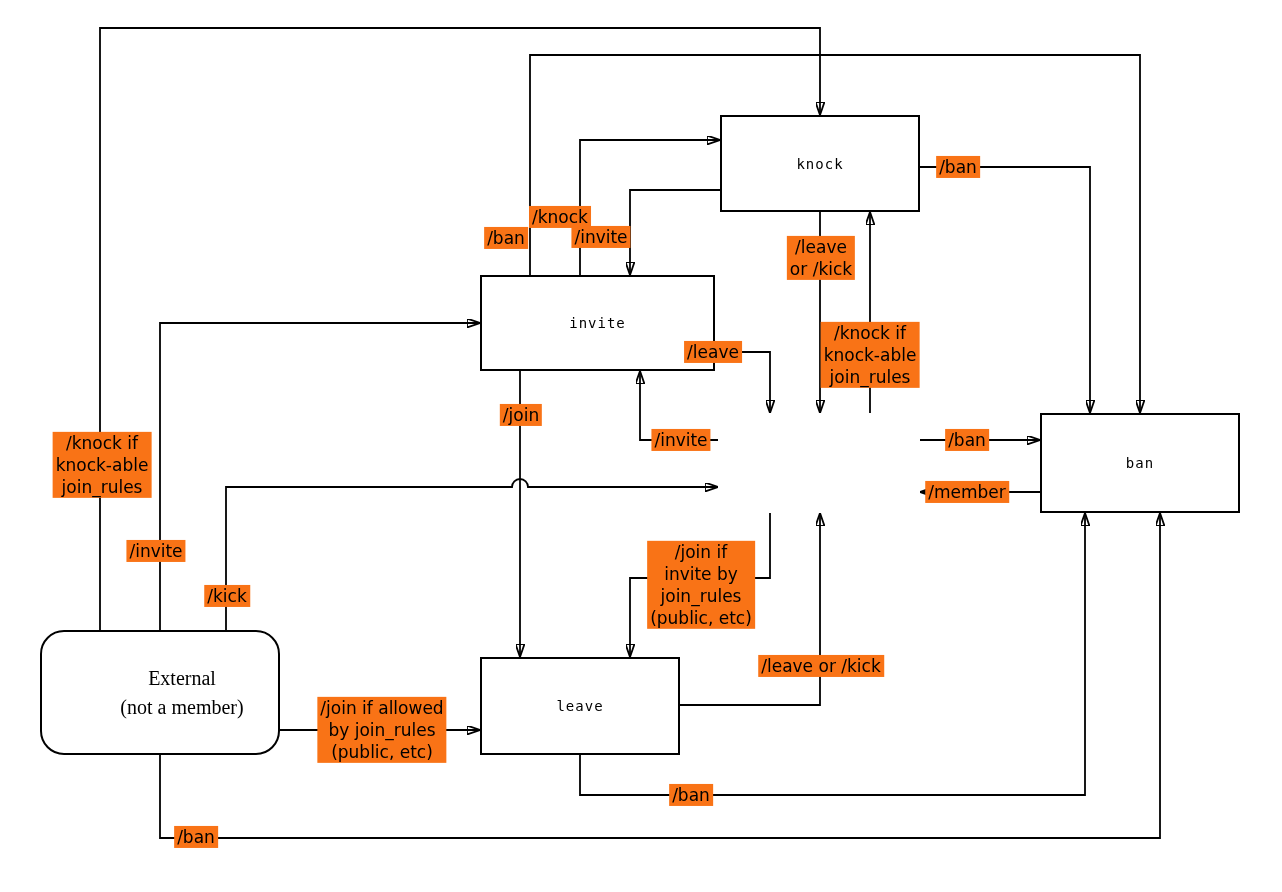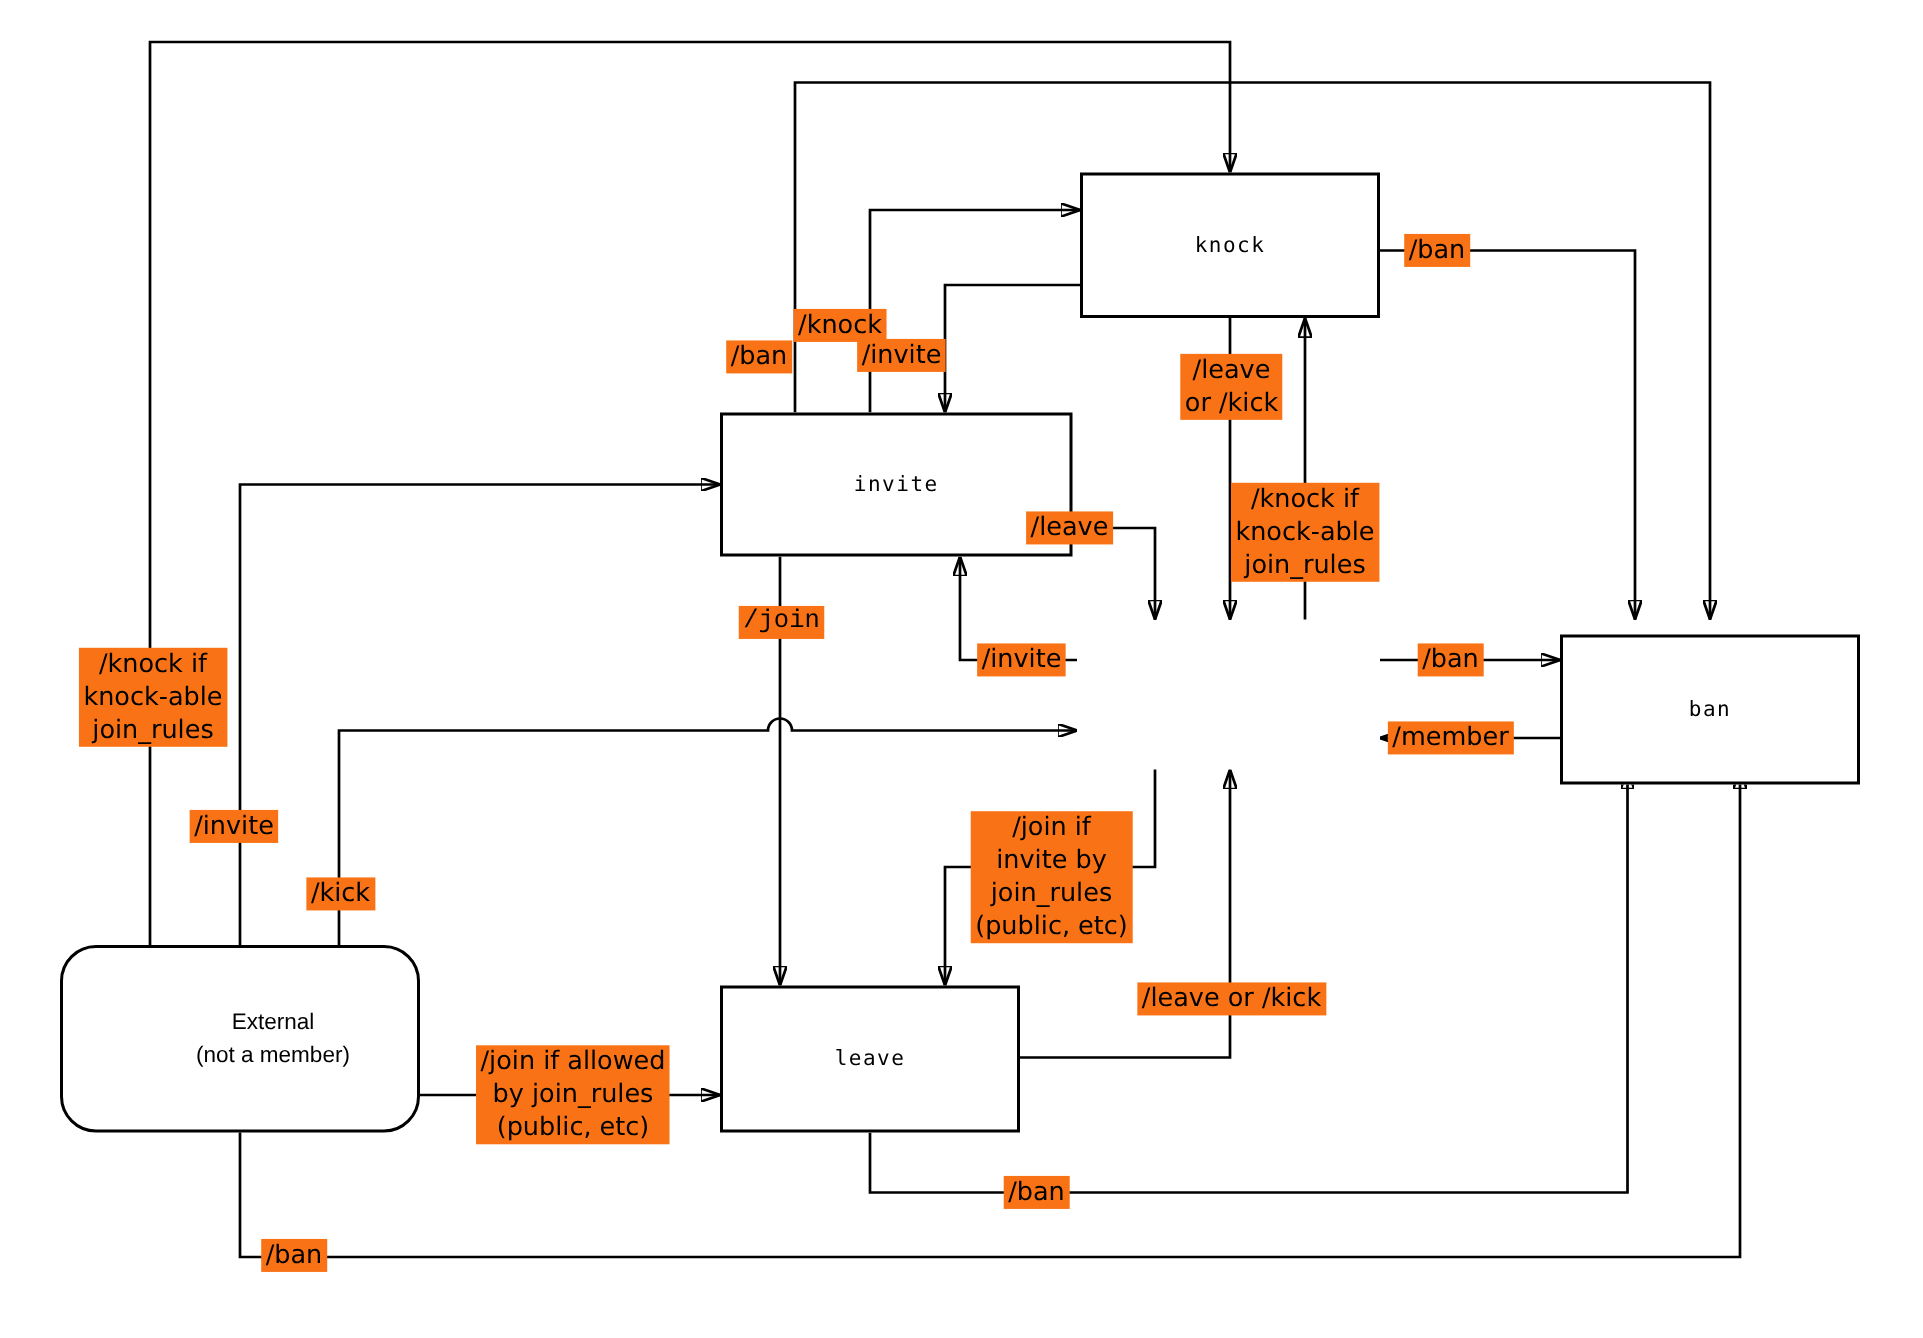--- a/index.html
+++ b/index.html
@@ -34,22 +34,22 @@
     align-items: center;
     justify-content: center;
     text-align: center;
     font-family: "DejaVu Sans Mono", "Liberation Mono", monospace;
     font-size: 14px;
     letter-spacing: 1px;
     white-space: pre-line;
   }
   .node.rounded {
     border-radius: 24px;
-    font-family: Liberation Sans, sans-serif;
-    font-size: 15px;
+    font-family: Liberation Serif, serif;
+    font-size: 20px;
     letter-spacing: 0;
     line-height: 1.45;
     padding-left: 44px;
   }
   .edge-label {
     position: absolute;
     z-index: 3;
     transform: translate(-50%, -50%);
     background: #f97316;
     font-size: 17px;
@@ -108,21 +108,21 @@
     <path d="M580,755 L580,795 L1085,795 L1085,513" marker-end="url(#arrow)"></path>
 
     <path d="M1040,492 L920,492" marker-end="url(#arrow)"></path>
   </svg>
 
   <div class="node" style="left:720px; top:115px; width:200px; height:97px;">knock</div>
 
   <div class="node" style="left:480px; top:275px; width:235px; height:96px;">invite</div>
 
 
-  <div class="node" style="left:1040px; top:413px; width:200px; height:100px;margin-top:10px;">ban</div>
+  <div class="node" style="left:1040px; top:413px; width:200px; height:100px;">ban</div>
 
   <div class="node" style="left:480px; top:657px; width:200px; height:98px;">leave</div>
 
   <div class="node rounded" style="left:40px; top:630px; width:240px; height:125px;">External
 (not a member)</div>
 
   <div class="edge-label" style="left:102px; top:465px;">/knock if
 knock-able
 join_rules</div>
 
@@ -138,21 +138,21 @@
 
   <div class="edge-label" style="left:601px; top:237px;">/invite</div>
 
   <div class="edge-label" style="left:821px; top:258px;">/leave
 or /kick</div>
 
   <div class="edge-label" style="left:958px; top:167px;">/ban</div>
 
   <div class="edge-label" style="left:560px; top:197px;margin-top:20px;">/knock</div>
 
-  <div class="edge-label" style="left:521px; top:415px;font-family:Liberation Mono, monospace;">/join</div>
+  <div class="edge-label" style="left:521px; top:415px;">/join</div>
 
   <div class="edge-label" style="left:713px; top:352px;">/leave</div>
 
   <div class="edge-label" style="left:506px; top:238px;">/ban</div>
 
   <div class="edge-label" style="left:870px; top:355px;">/knock if
 knock-able
 join_rules</div>
 
   <div class="edge-label" style="left:681px; top:440px;">/invite</div>

